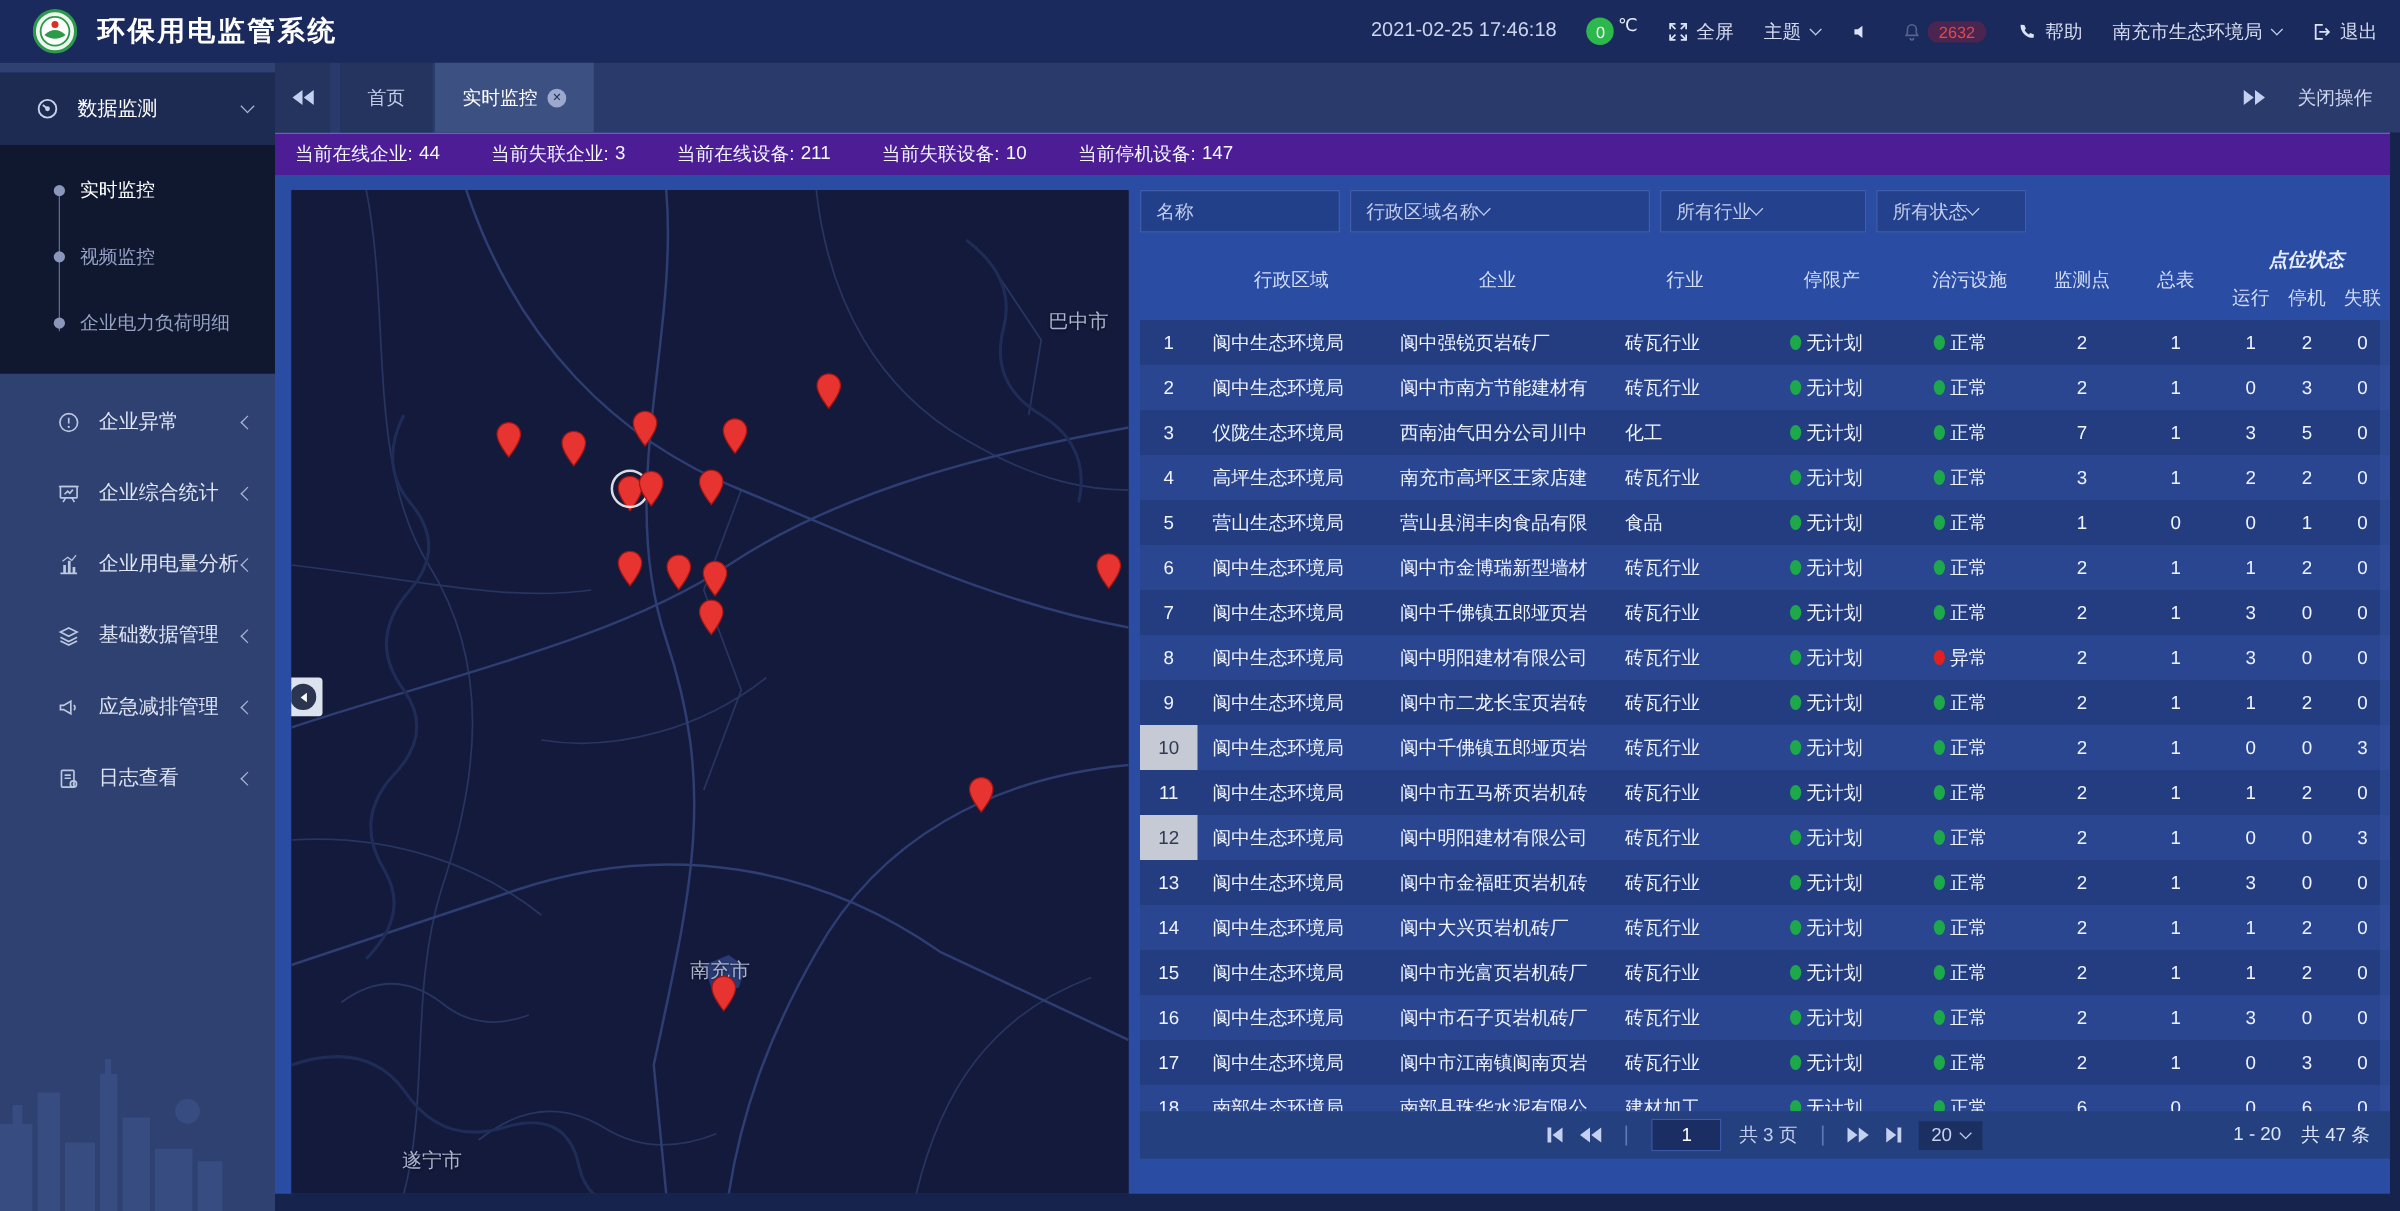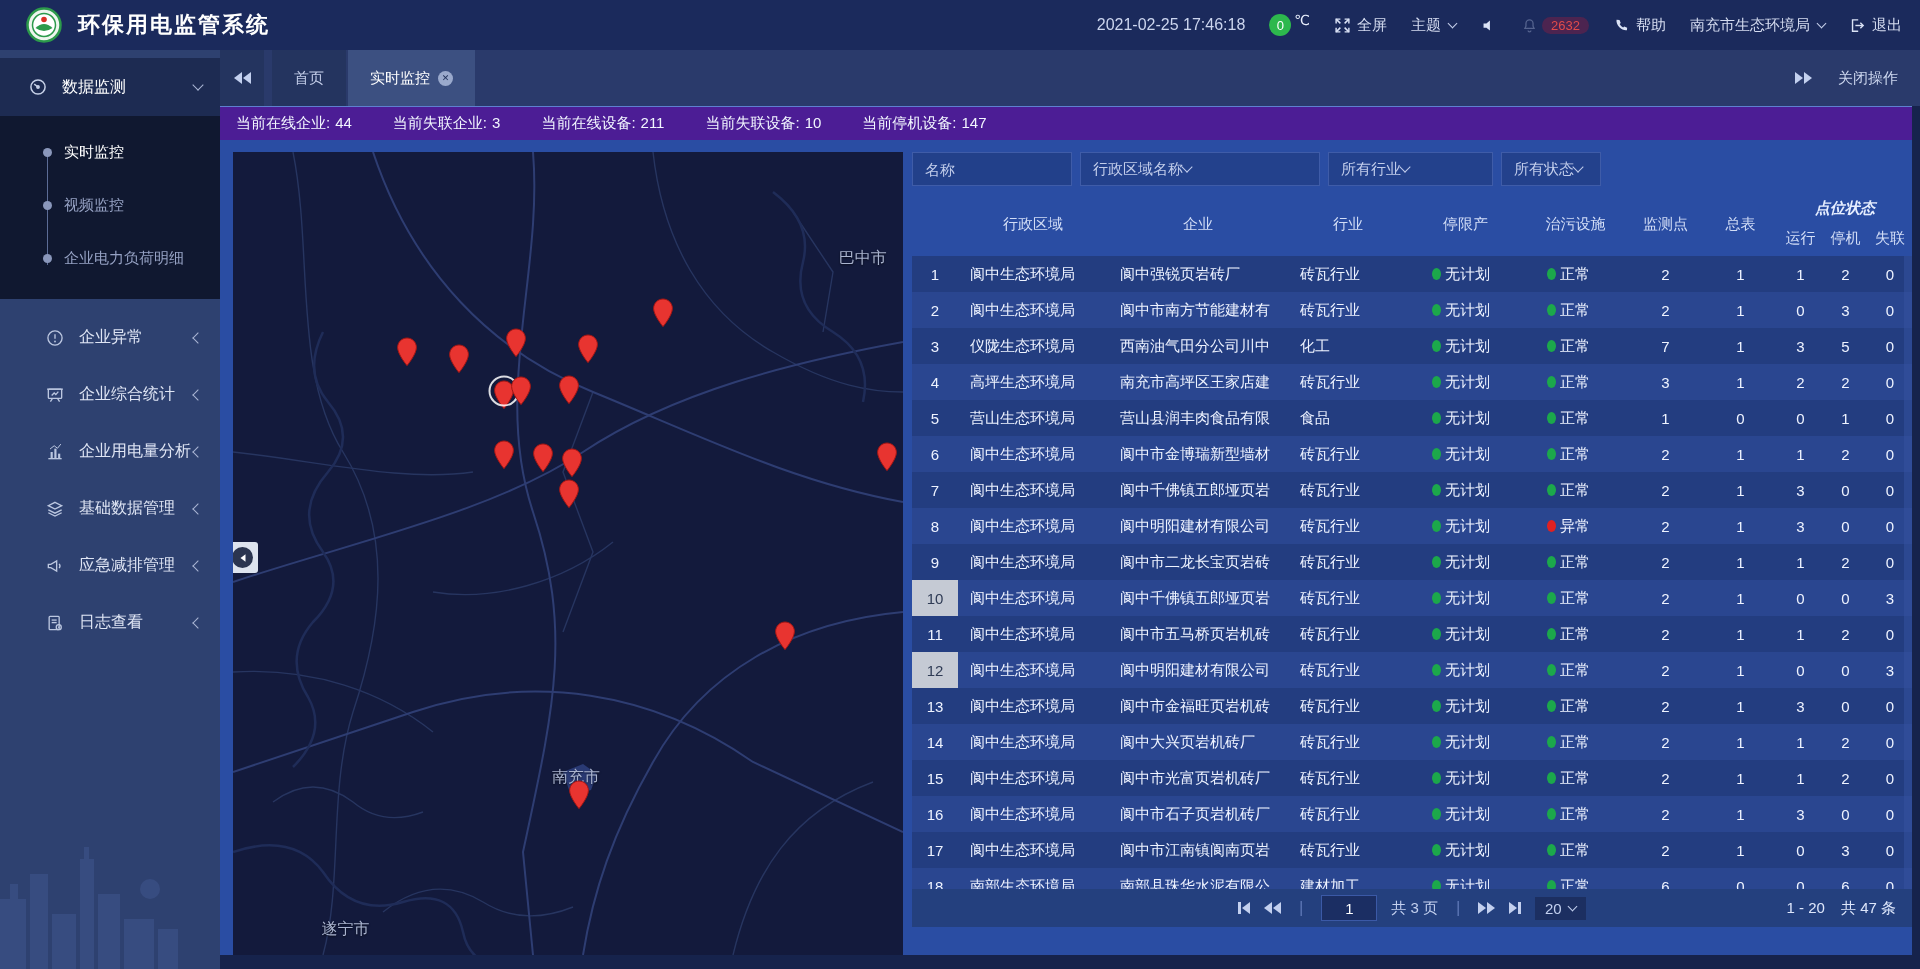--- a/index.html
+++ b/index.html
@@ -92,21 +92,21 @@
   .table-panel { position:absolute; left:692px; top:12px; width:1000px; height:803px; }
   .filters { display:flex; gap:8px; height:34px; margin-bottom:6px; }
   .f-input, .f-select { background:#23418c; border:1px solid #3f5ca8; color:#c2cdeb; font-size:15px;
     height:34px; display:flex; align-items:center; padding:0 12px; }
   .f-input { width:160px; background:#22408a; }
   .f-input input { background:transparent; border:none; outline:none; color:#c2cdeb; font-size:15px; width:100%;
     font-family:inherit; }
   .f-input input::placeholder { color:#c2cdeb; }
   .f-select { justify-content:flex-start; cursor:pointer; }
   .f-select .chev { border-color:#c2cdeb; }
-  .fs-region { width:240px; } .fs-industry { width:165px; } .fs-status { width:100px; }
+  .fs-region { width:240px; } .fs-industry { width:165px; } .fs-status { width:120px; }
 
   .grid-cols { display:grid; grid-template-columns:46px 150px 180px 120px 115px 105px 75px 75px 45px 45px 44px; }
   .thead { height:64px; grid-template-rows:28px 36px; color:#d2ddf6; font-size:15px; }
   .thead .hcell { grid-row:1/3; display:flex; align-items:center; justify-content:center; }
   .thead .hgroup { grid-column:9/12; grid-row:1; display:flex; align-items:flex-end; justify-content:center;
     font-style:italic; font-weight:bold; color:#e6eeff; padding-bottom:2px; }
   .thead .hsub { grid-row:2; display:flex; align-items:center; justify-content:center; }
 
   .tbody { height:633px; overflow:hidden; position:relative; }
   .trow { height:36px; font-size:15px; color:#eef3ff; align-items:center; cursor:pointer; }

